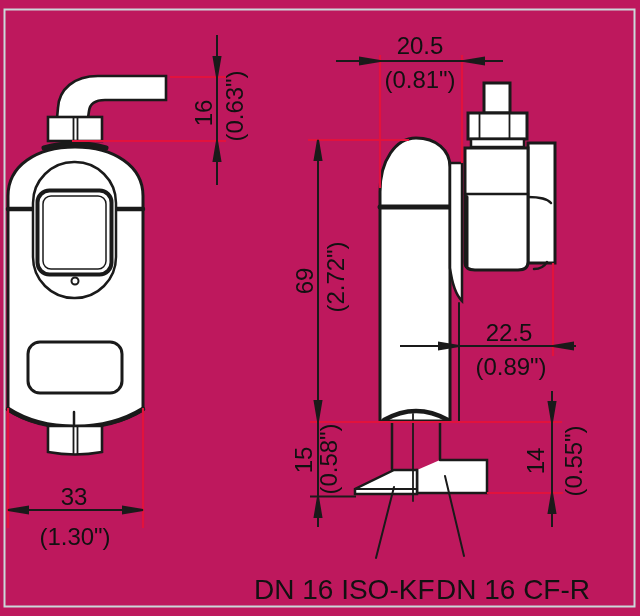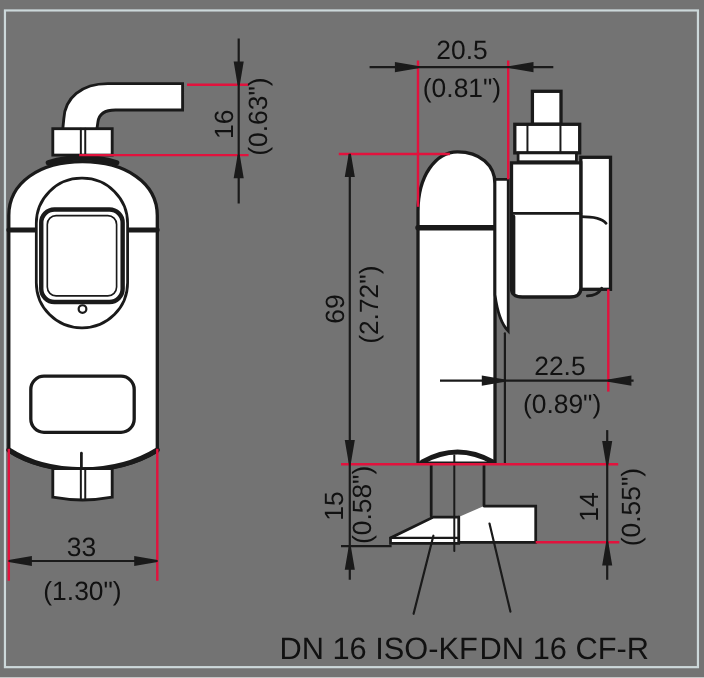--- a/index.html
+++ b/index.html
@@ -1,16 +1,16 @@
 <!DOCTYPE html>
 <html><head>
 <meta charset="utf-8">
 <style>
   html,body{margin:0;padding:0;background:#ffffff;}
-  .stage{width:640px;height:616px;position:relative;background:#737373;overflow:hidden;}
+  .stage{width:640px;height:616px;position:relative;background:#be185d;overflow:hidden;}
   svg{display:block;}
   text{font-family:"Liberation Sans", sans-serif;fill:#111111;}
   .dimtxt{font-size:24px;}
   .flangetxt{font-size:28px;}
 </style>
 </head>
 <body>
 
 <div class="stage">
 <svg width="640" height="616" viewBox="0 0 640 616">

